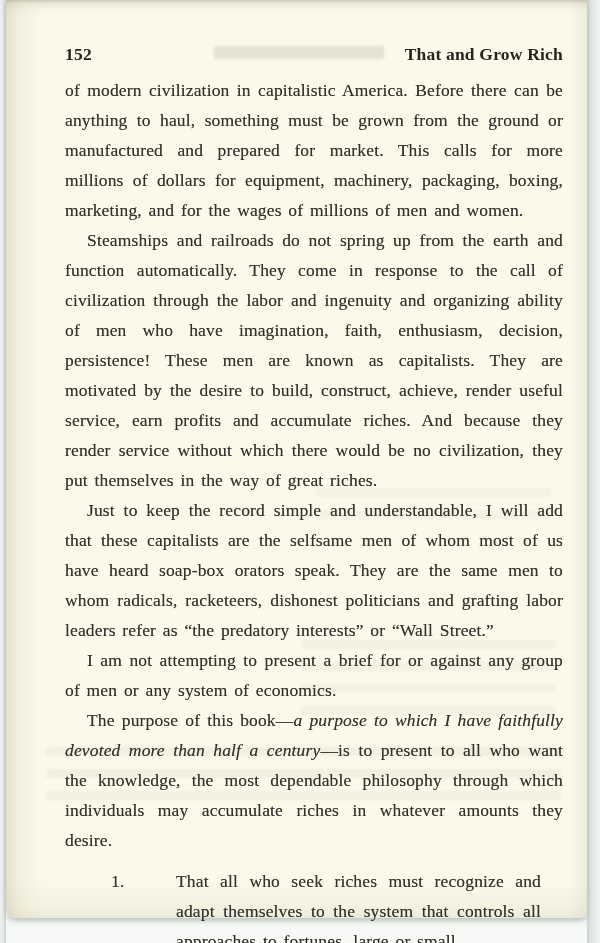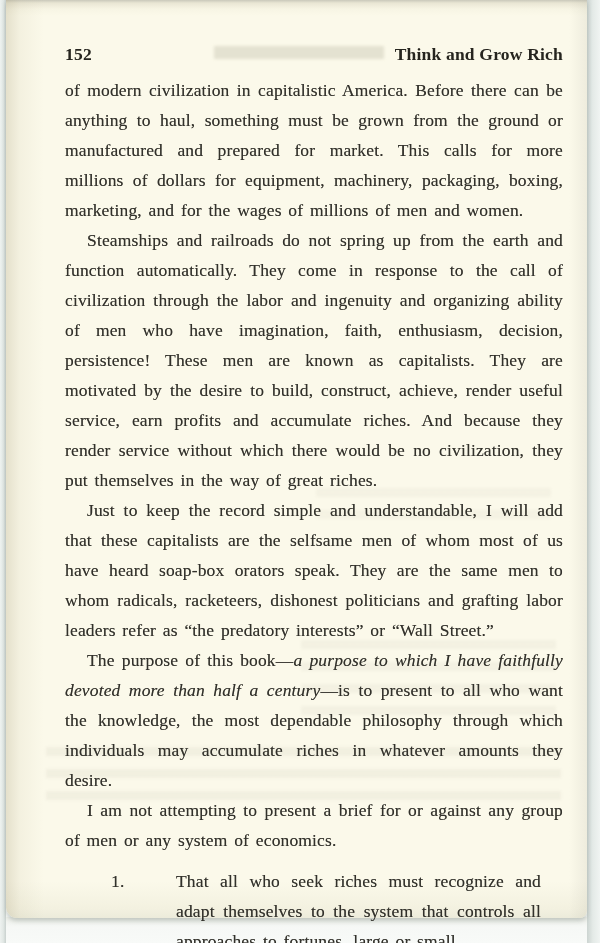--- a/index.html
+++ b/index.html
@@ -124,29 +124,29 @@
 
     <div class="ghost ghost-header"></div>
     <div class="ghost ghost-lines ghost-midright"></div>
     <div class="ghost ghost-lines ghost-lowright"></div>
     <div class="ghost ghost-lines ghost-bottom"></div>
 
     <div class="content">
 
       <div class="header-row">
         <span>152</span>
-        <span>Think and Grow Rich</span>
+        <span>That and Grow Rich</span>
       </div>
 
       <div class="body-text">
         <p class="noindent">of modern civilization in capitalistic America. Before there can be anything to haul, something must be grown from the ground or manufactured and prepared for market. This calls for more millions of dollars for equipment, machinery, packaging, boxing, marketing, and for the wages of millions of men and women.</p>
         <p>Steamships and railroads do not spring up from the earth and function automatically. They come in response to the call of civilization through the labor and ingenuity and organizing ability of men who have imagination, faith, enthusiasm, decision, persistence! These men are known as capitalists. They are motivated by the desire to build, construct, achieve, render useful service, earn profits and accumulate riches. And because they render service without which there would be no civilization, they put themselves in the way of great riches.</p>
         <p>Just to keep the record simple and understandable, I will add that these capitalists are the selfsame men of whom most of us have heard soap-box orators speak. They are the same men to whom radicals, racketeers, dishonest politicians and grafting labor leaders refer as “the predatory interests” or “Wall Street.”</p>
+        <p>I am not attempting to present a brief for or against any group of men or any system of economics.</p>
         <p><span>The purpose of this book—</span><em>a purpose to which I have faithfully devoted more than half a century</em><span>—is to present to all who want the knowledge, the most dependable philosophy through which individuals may accumulate riches in whatever amounts they desire.</span></p>
-        <p>I am not attempting to present a brief for or against any group of men or any system of economics.</p>
 
         <div class="list-item">
           <span class="list-marker">1.</span>
           <span class="list-gap"></span>
           <span class="list-text">That all who seek riches must recognize and adapt themselves to the system that controls all approaches to fortunes, large or small.</span>
         </div>
       </div>
 
     </div>
   </div>

